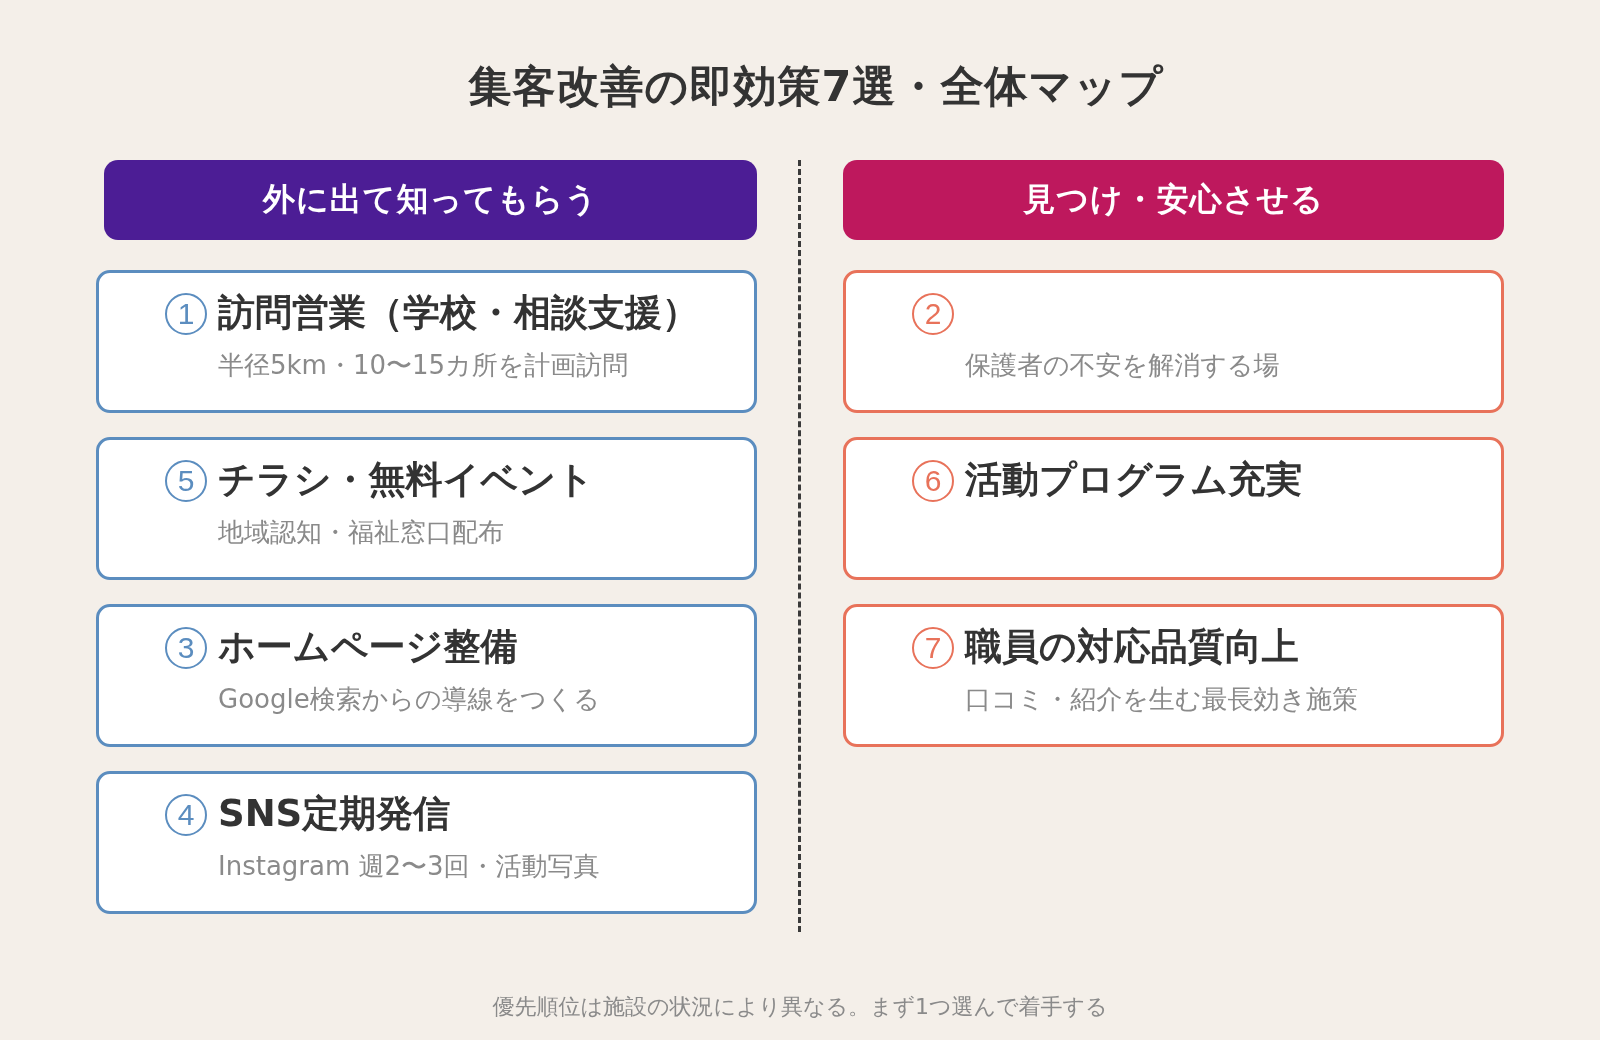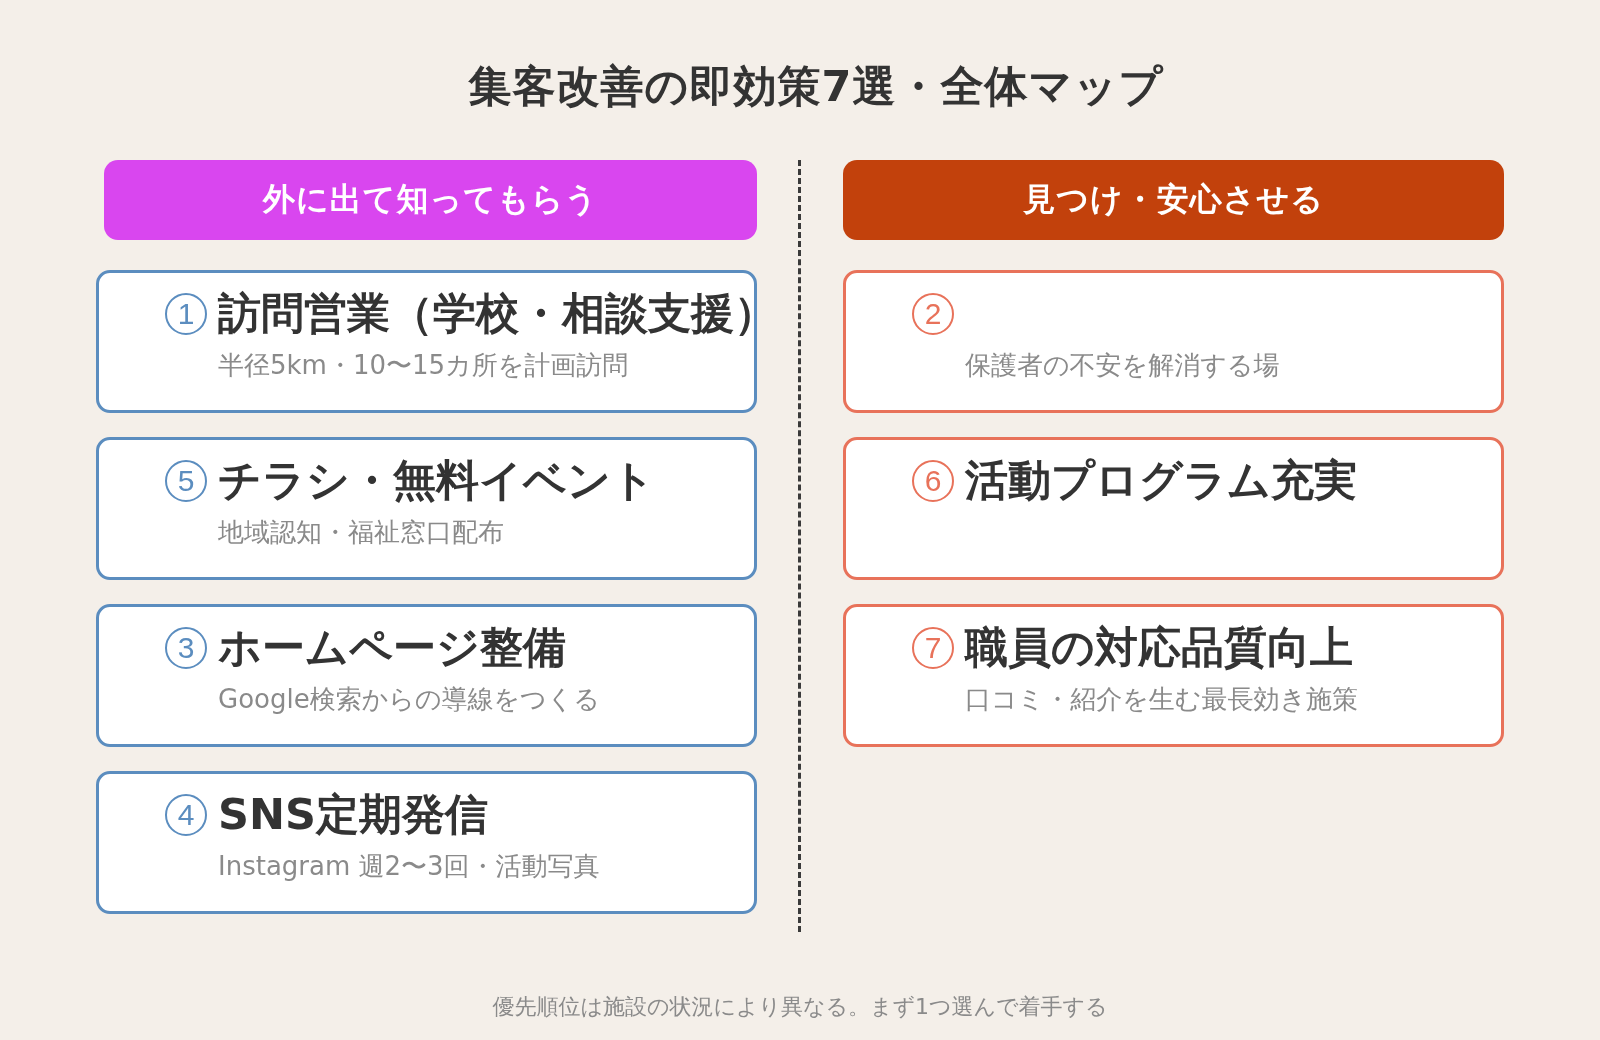--- a/index.html
+++ b/index.html
@@ -39,22 +39,22 @@
       height: 80px;
       border-radius: 14px;
       color: #ffffff;
       font-size: 32px;
       font-weight: bold;
       display: flex;
       align-items: center;
       justify-content: center;
       letter-spacing: 1px;
     }
-    .left .col-header { background: #d946ef; margin-left: 8px; }
-    .right .col-header { background: #c2410c; }
+    .left .col-header { background: #4c1d95; margin-left: 8px; }
+    .right .col-header { background: #be185d; }
     .card-list {
       margin-top: 30px;
     }
     .card {
       box-sizing: border-box;
       height: 143px;
       margin-bottom: 24px;
       background: #ffffff;
       border: 3px solid;
       border-radius: 14px;
@@ -76,21 +76,21 @@
       font-size: 30px;
       font-family: "Liberation Sans", sans-serif;
       line-height: 1;
     }
     .left .card-num { color: #5B8DBF; border-color: #5B8DBF; }
     .right .card-num { color: #E8725A; border-color: #E8725A; }
     .card-title {
       position: absolute;
       left: 119px;
       top: 18px;
-      font-size: 43px;
+      font-size: 37px;
       font-weight: bold;
       color: #333333;
       line-height: 44px;
       white-space: nowrap;
     }
     .card-sub {
       position: absolute;
       left: 119px;
       top: 74px;
       font-size: 26px;

